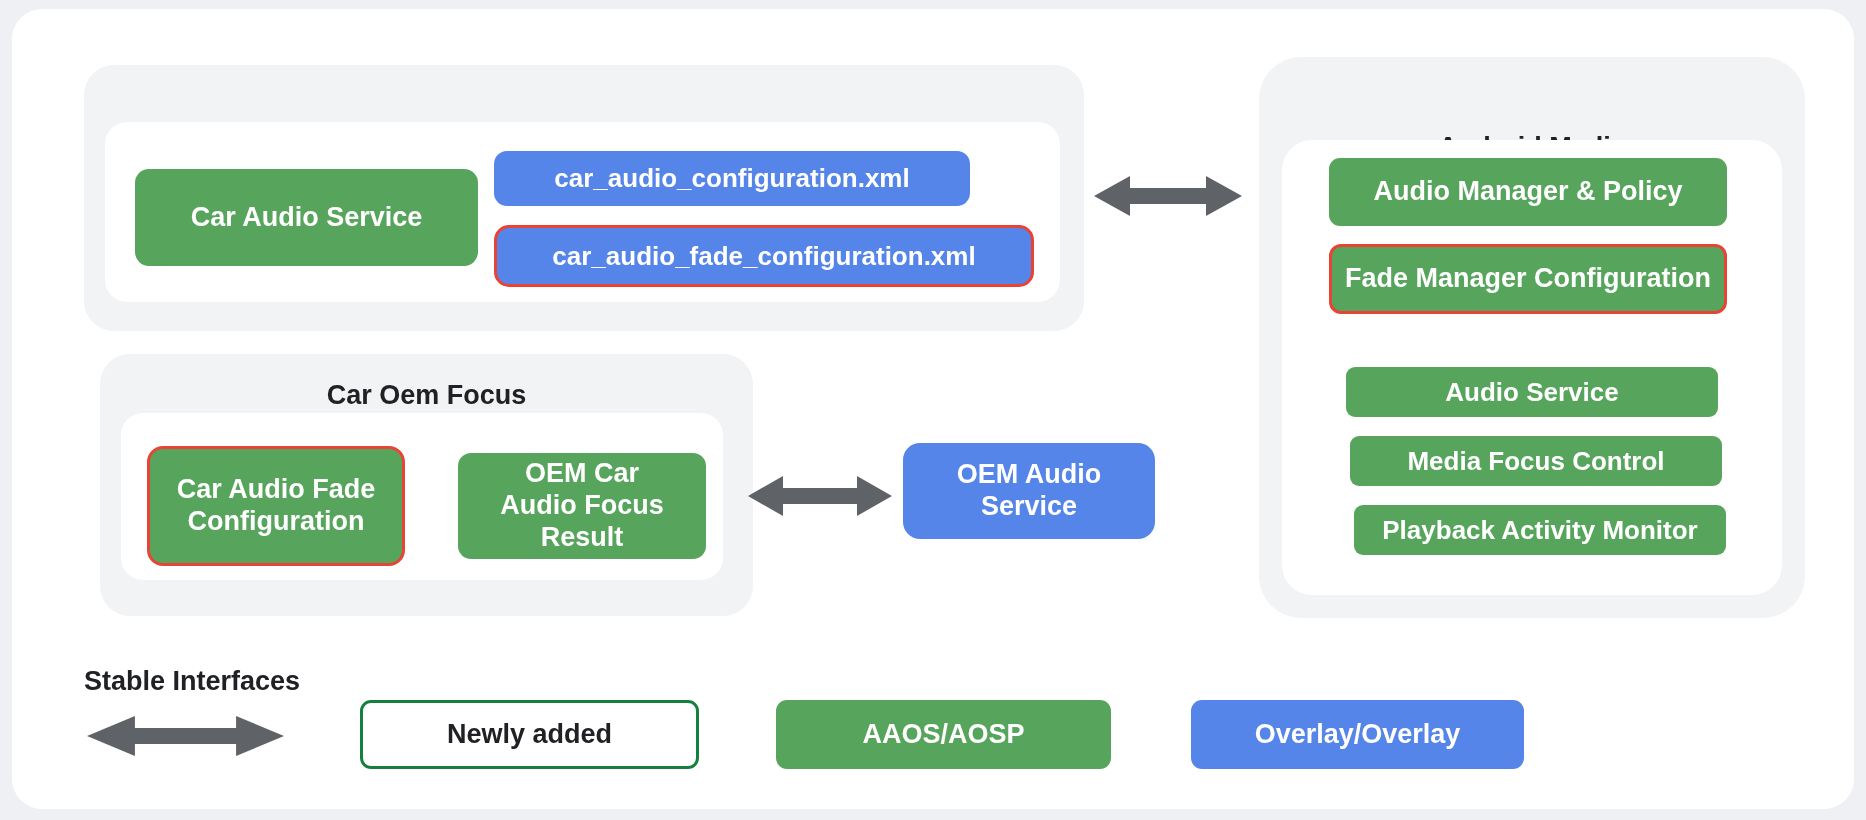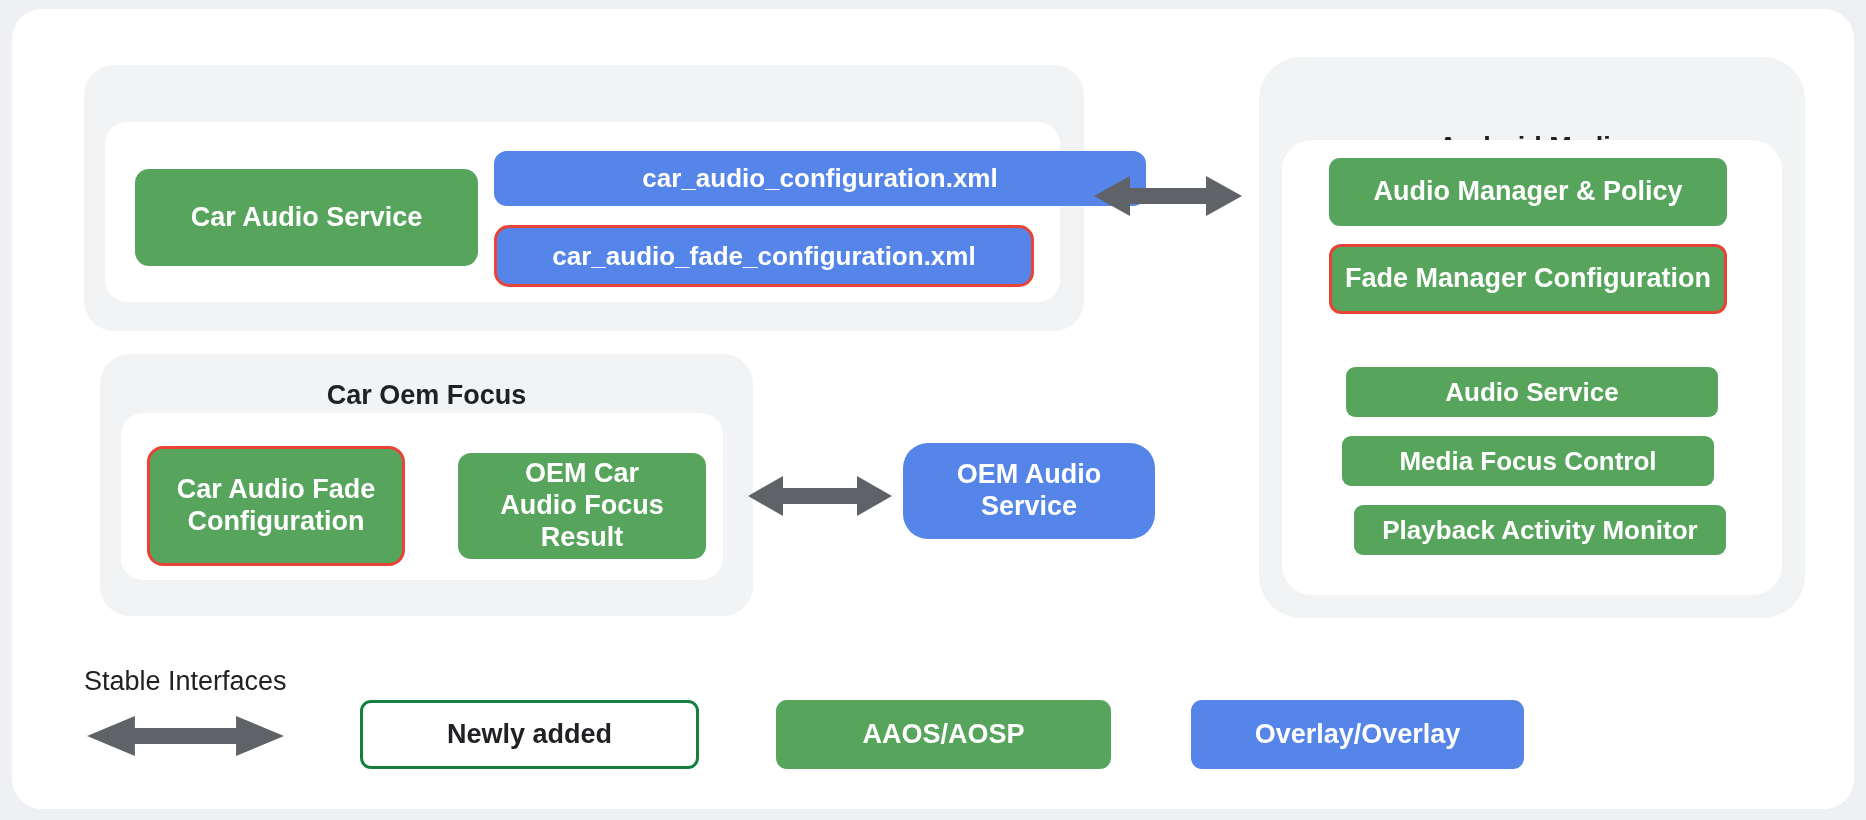--- a/index.html
+++ b/index.html
@@ -53,57 +53,57 @@
   }
   .green { background: #57a55c; }
   .blue  { background: #5585e8; }
   .newly { border: 3px solid #e94335; }
 
   
   #car-service { left: 72px; top: 56px; width: 1000px; height: 266px; }
   #car-service .panel-title { top: 62px; }
   #car-service .panel-inner { left: 21px; top: 57px; width: 955px; height: 180px; }
   #car-audio-service-box { left: 30px; top: 47px; width: 343px; height: 97px; border-radius: 14px; font-size: 27px; }
-  #car-audio-configuration-box { left: 389px; top: 29px; width: 652px; height: 55px; border-radius: 13px; font-size: 26px; }
+  #car-audio-configuration-box { left: 389px; top: 29px; width: 476px; height: 55px; border-radius: 13px; font-size: 26px; }
   #car-audio-fade-configuration-box { left: 389px; top: 103px; width: 540px; height: 62px; border-radius: 15px; font-size: 26px; }
 
   
   #android-media { left: 1247px; top: 48px; width: 546px; height: 561px; border-radius: 42px; }
   #android-media .panel-title { top: 75px; }
   #android-media .panel-inner { left: 23px; top: 83px; width: 500px; height: 455px; border-radius: 30px; }
   #audio-manager-policy-box { left: 47px; top: 18px; width: 398px; height: 68px; border-radius: 11px; font-size: 27px; }
   #fade-manager-configuration-box { left: 47px; top: 104px; width: 398px; height: 70px; border-radius: 12px; font-size: 27px; }
   #audio-service-box { left: 64px; top: 227px; width: 372px; height: 50px; border-radius: 9px; font-size: 26px; }
-  #media-focus-control-box { left: 60px; top: 296px; width: 372px; height: 50px; border-radius: 9px; font-size: 26px; }
+  #media-focus-control-box { left: 68px; top: 296px; width: 372px; height: 50px; border-radius: 9px; font-size: 26px; }
   #playback-activity-monitor-box { left: 64px; top: 365px; width: 372px; height: 50px; border-radius: 9px; font-size: 26px; margin-left: 8px; }
 
   
   #car-oem-focus { left: 72px; top: 345px; width: 653px; height: 262px; margin-left: 16px; }
   #car-oem-focus .panel-title { top: 26px; }
   #car-oem-focus .panel-inner { left: 21px; top: 59px; width: 602px; height: 167px; }
   #car-audio-fade-config-box { left: 26px; top: 33px; width: 258px; height: 120px; border-radius: 16px; font-size: 27px; padding: 16px 26px; }
   #oem-car-audio-focus-result-box { left: 337px; top: 40px; width: 248px; height: 106px; border-radius: 13px; font-size: 27px; padding: 0 32px; }
 
   
-  #oem-audio-service-box { left: 891px; top: 434px; width: 252px; height: 96px; border-radius: 25px; font-size: 27px; padding: 0 40px; }
+  #oem-audio-service-box { left: 891px; top: 434px; width: 252px; height: 96px; border-radius: 17px; font-size: 27px; padding: 0 40px; }
 
   
   .arrow { position: absolute; }
   .arrow svg { display: block; width: 100%; height: 100%; }
   .arrow polygon { fill: #5f6368; }
   #arrow-car-service-android-media { left: 1082px; top: 165px; width: 148px; height: 44px; }
   #arrow-oem-focus-oem-audio { left: 736px; top: 465px; width: 144px; height: 44px; }
   #legend-arrow { left: 75px; top: 705px; width: 197px; height: 44px; }
 
   
   #stable-interfaces-label {
     position: absolute;
     left: 72px; top: 657px;
     font-size: 27px;
-    font-weight: 400;
+    font-weight: 700;
     color: #202124;
   }
   .legend-box {
     position: absolute;
     top: 691px;
     height: 69px;
     display: flex;
     align-items: center;
     justify-content: center;
     font-size: 27px;

